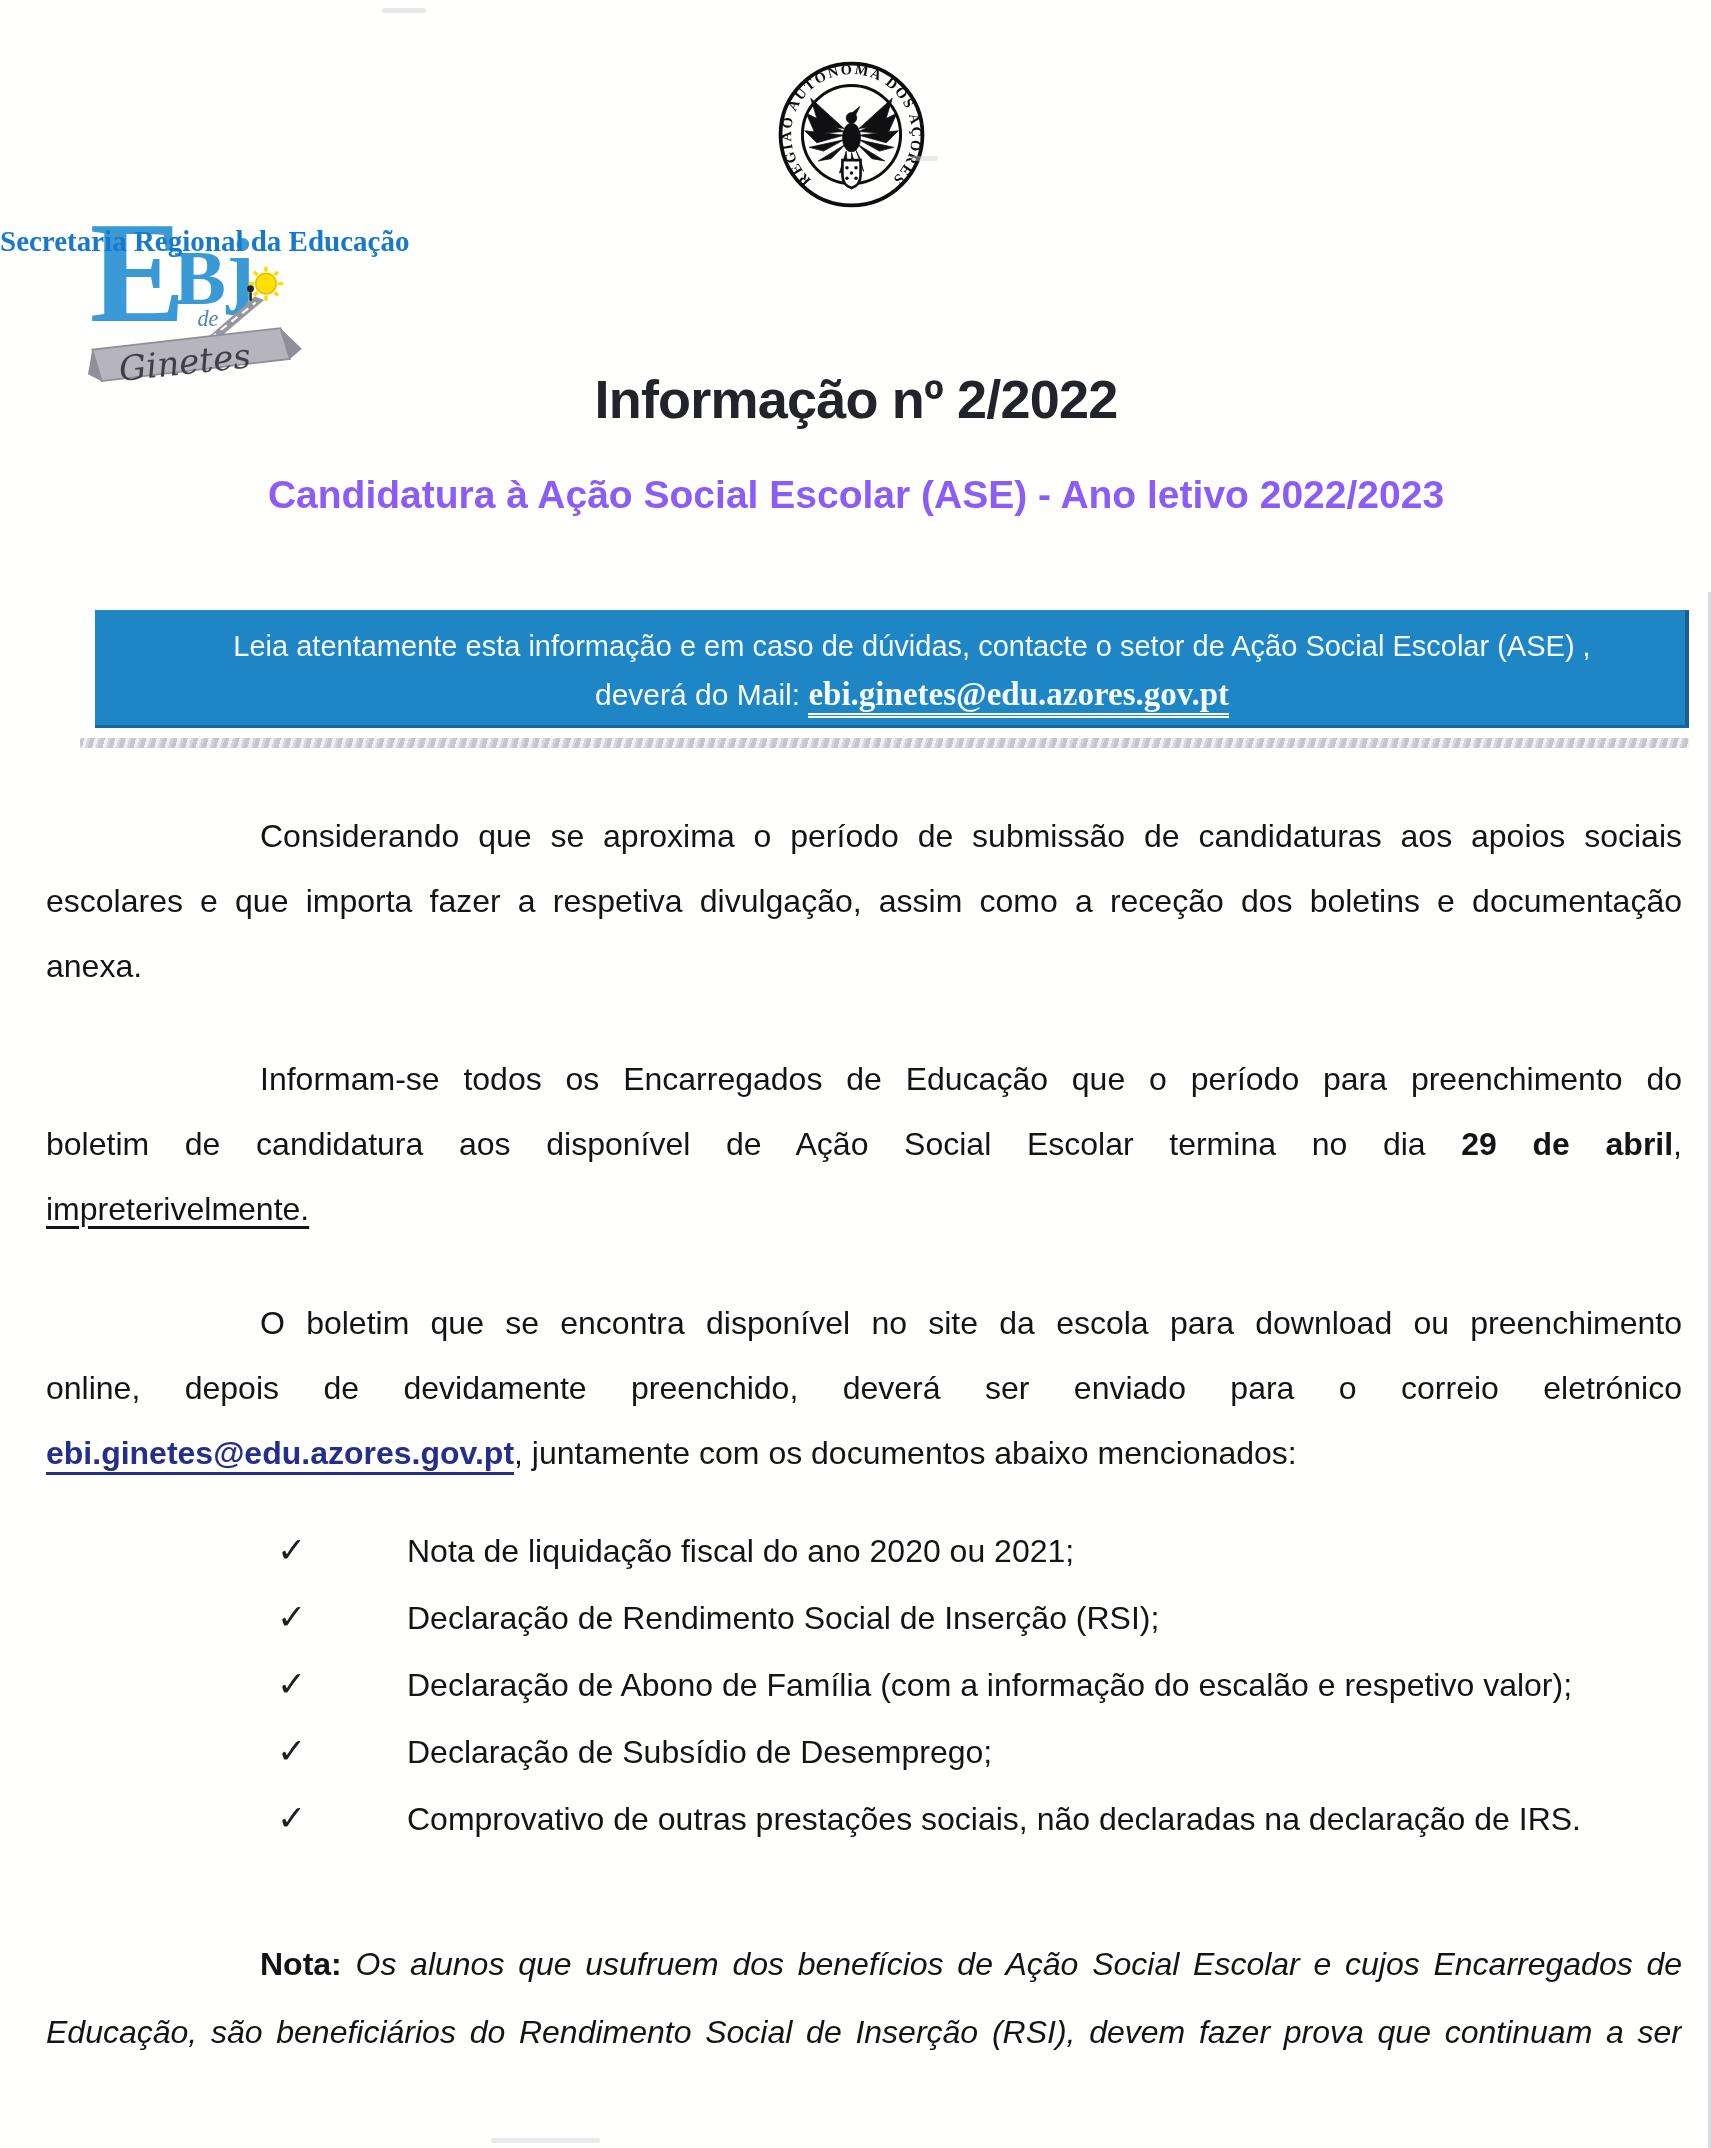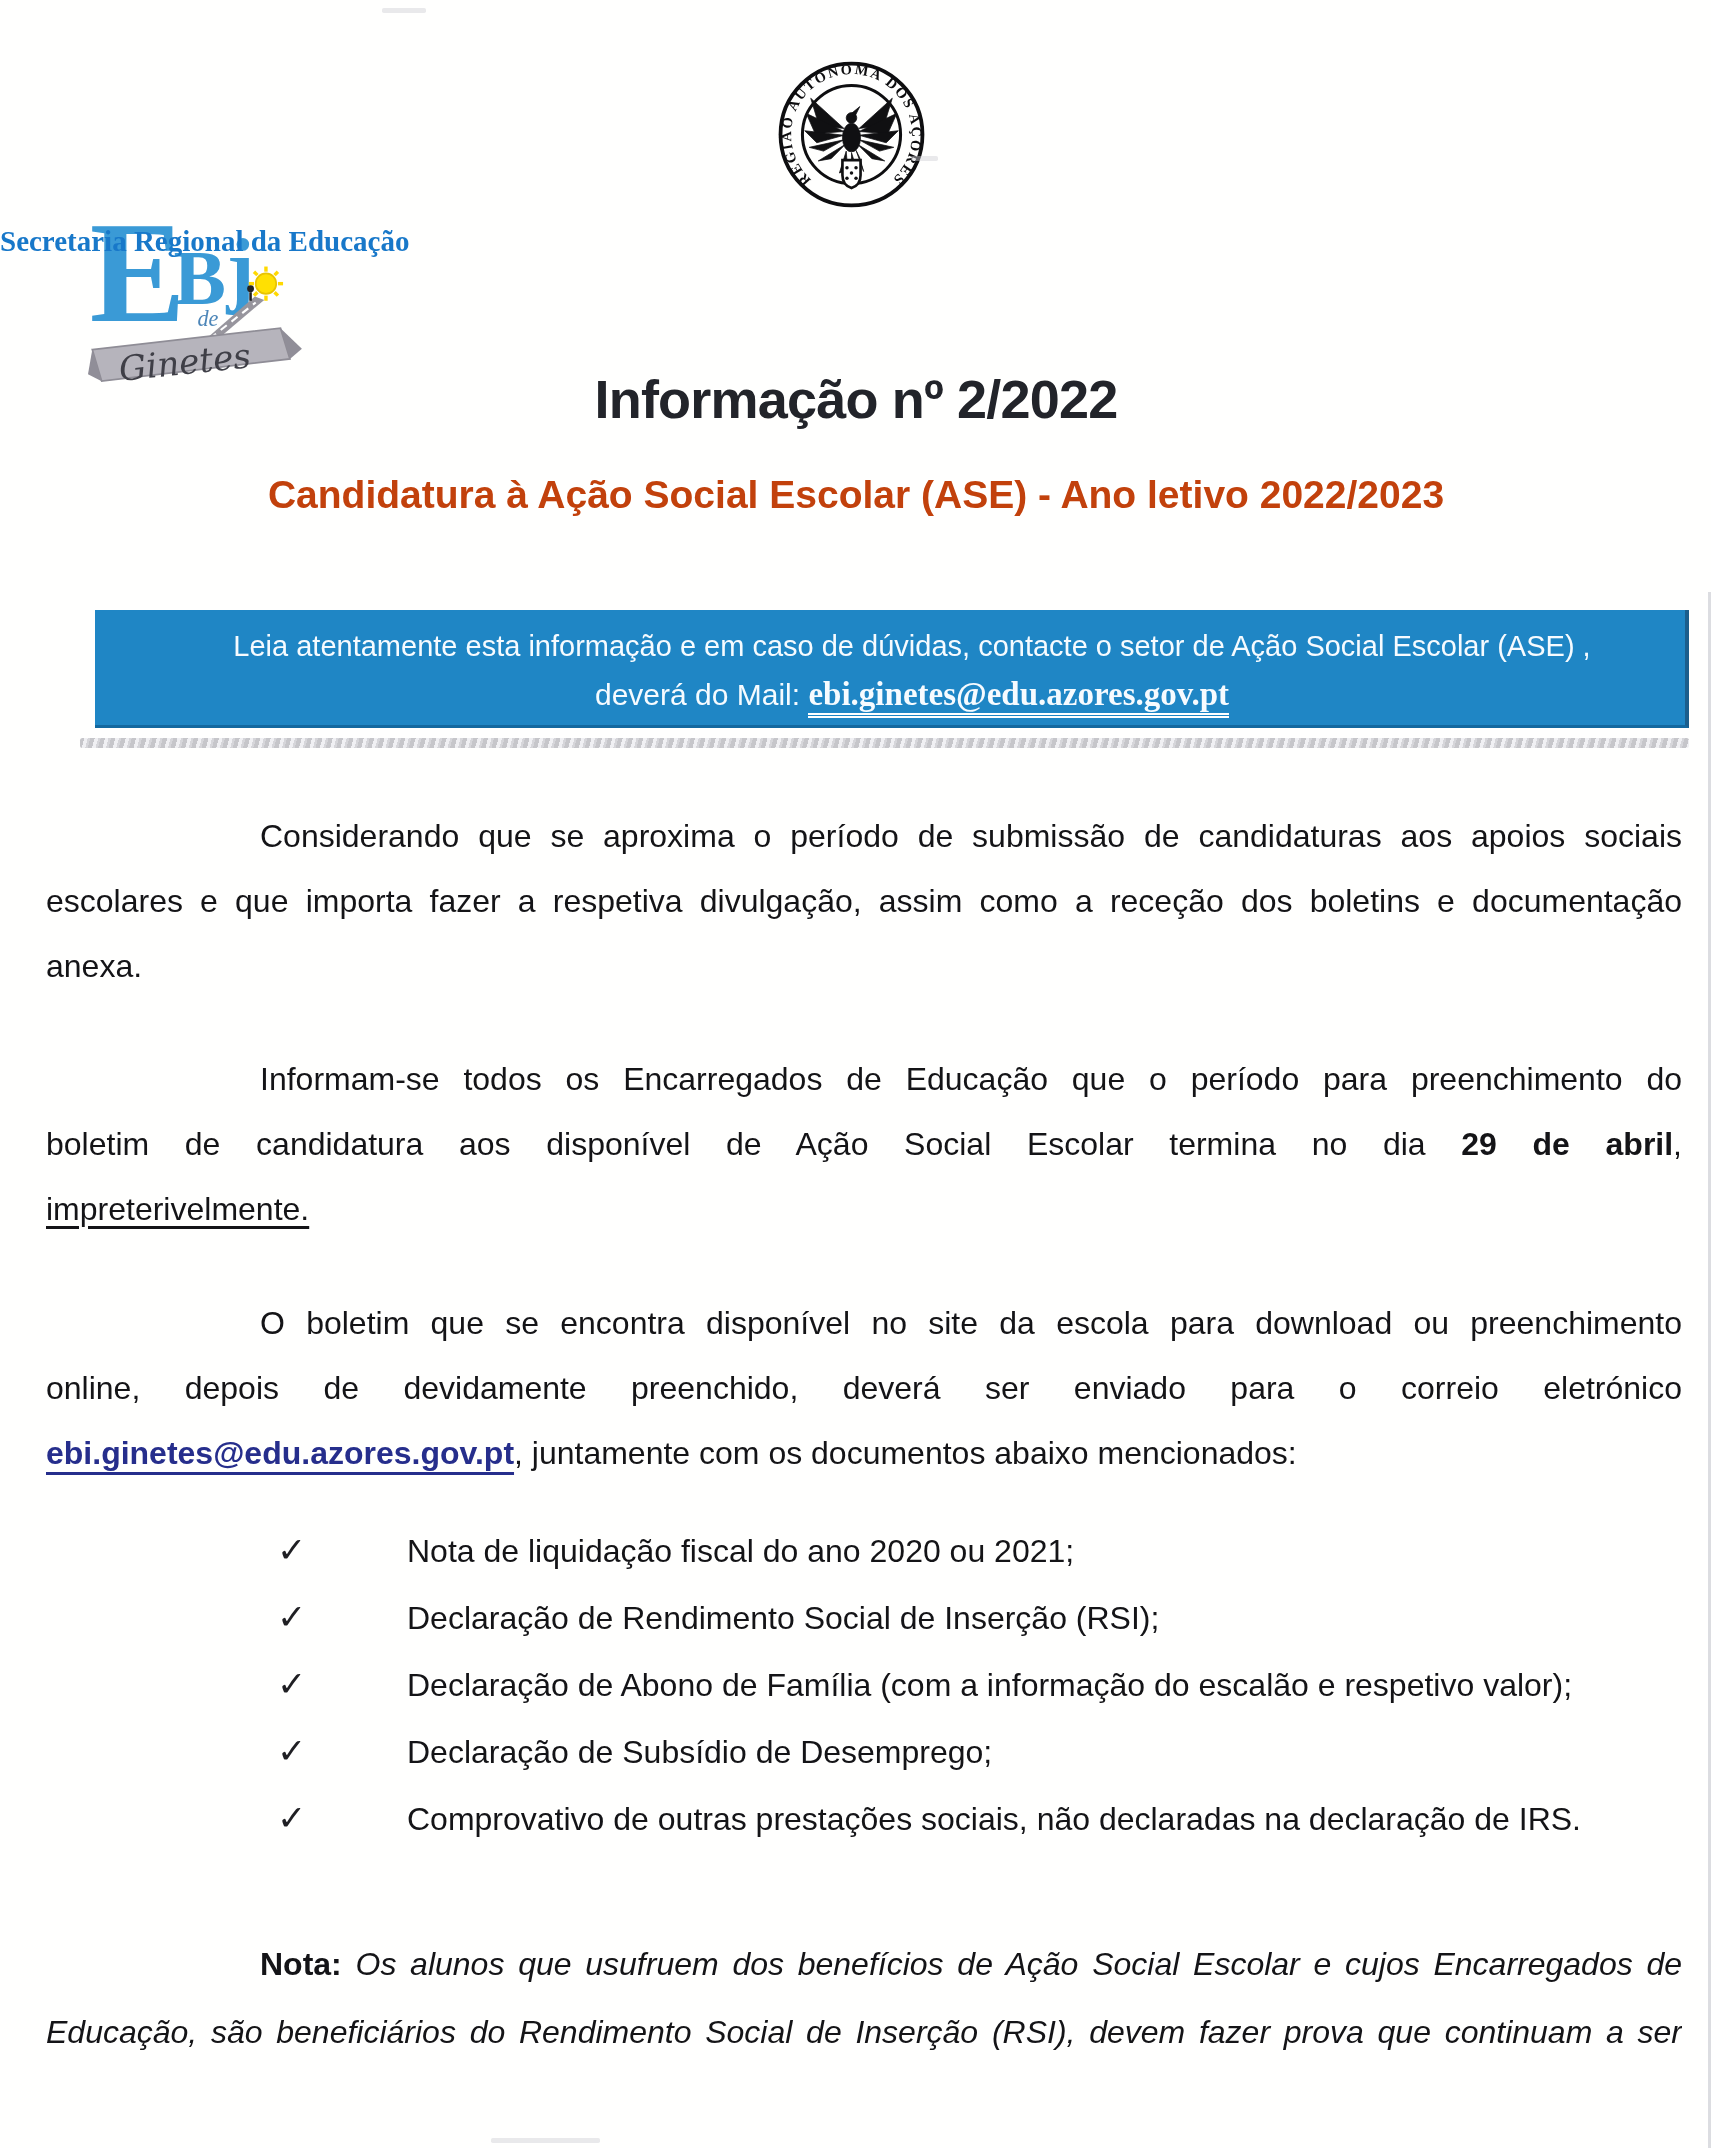--- a/index.html
+++ b/index.html
@@ -8,21 +8,21 @@
 
   
   .seal{position:absolute;left:776px;top:59px;width:151px;height:151px;}
   .ebi-logo{position:absolute;left:88px;top:191px;width:231px;height:193px;}
   .org-block{position:absolute;left:0;top:220px;width:1696px;
              font-family:"Liberation Serif", serif;font-weight:bold;color:#1878c9;
              font-size:29px;line-height:42px;}
   .doc-title{position:absolute;left:0;top:368px;width:1712px;text-align:center;
              font-size:54px;font-weight:bold;color:#22242a;letter-spacing:-0.8px;}
   .doc-subtitle{position:absolute;left:0;top:473px;width:1712px;text-align:center;
-             font-size:39px;font-weight:bold;color:#c2410c;}
+             font-size:39px;font-weight:bold;color:#8b5cf6;}
 
   
   .banner{position:absolute;left:95px;top:610px;width:1594px;height:118px;
           background:#1f86c5;border-bottom:3.4px solid #13689f;border-right:4.2px solid #1b5e8c;
           color:#f6fbff;text-align:center;box-sizing:border-box;padding-left:44px;}
   .banner-line1{margin-top:14.3px;font-size:29px;line-height:45px;}
   .banner-line2{font-size:30px;line-height:50px;}
   .banner-email{font-family:"Liberation Serif", serif;font-weight:bold;font-size:33px;
                 border-bottom:5px double #ffffff;padding-bottom:0.8px;}
   .squiggle{position:absolute;left:80px;top:738px;width:1609px;height:10px;border-radius:2.5px;

